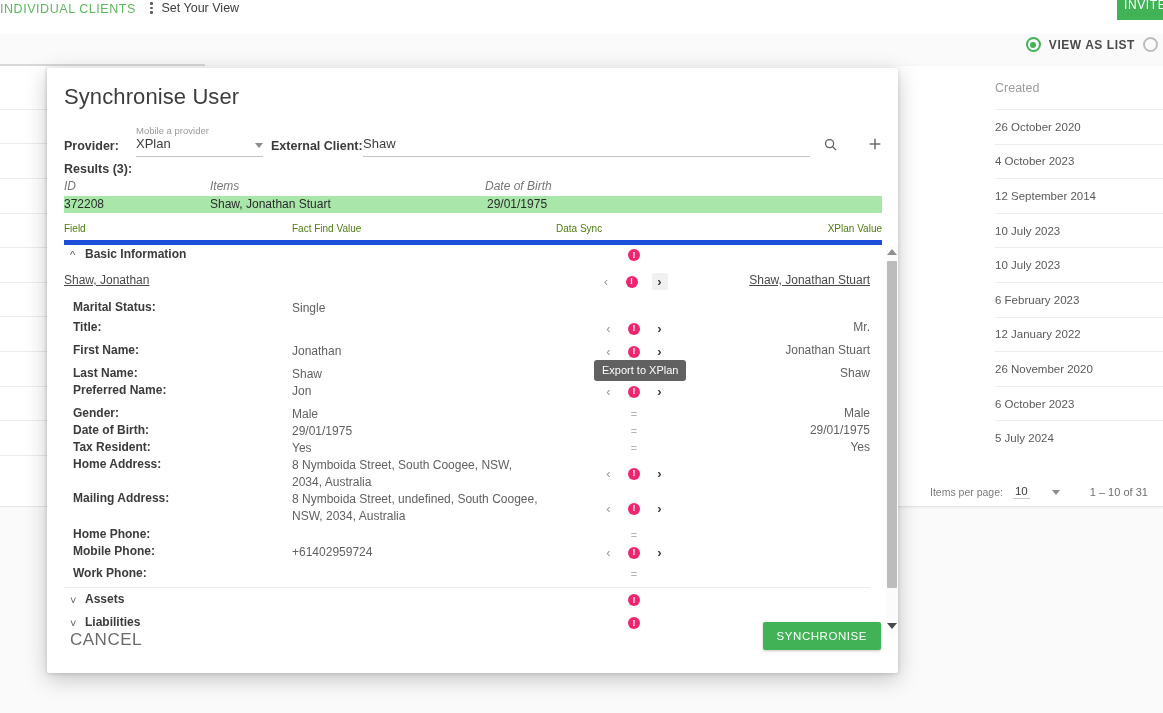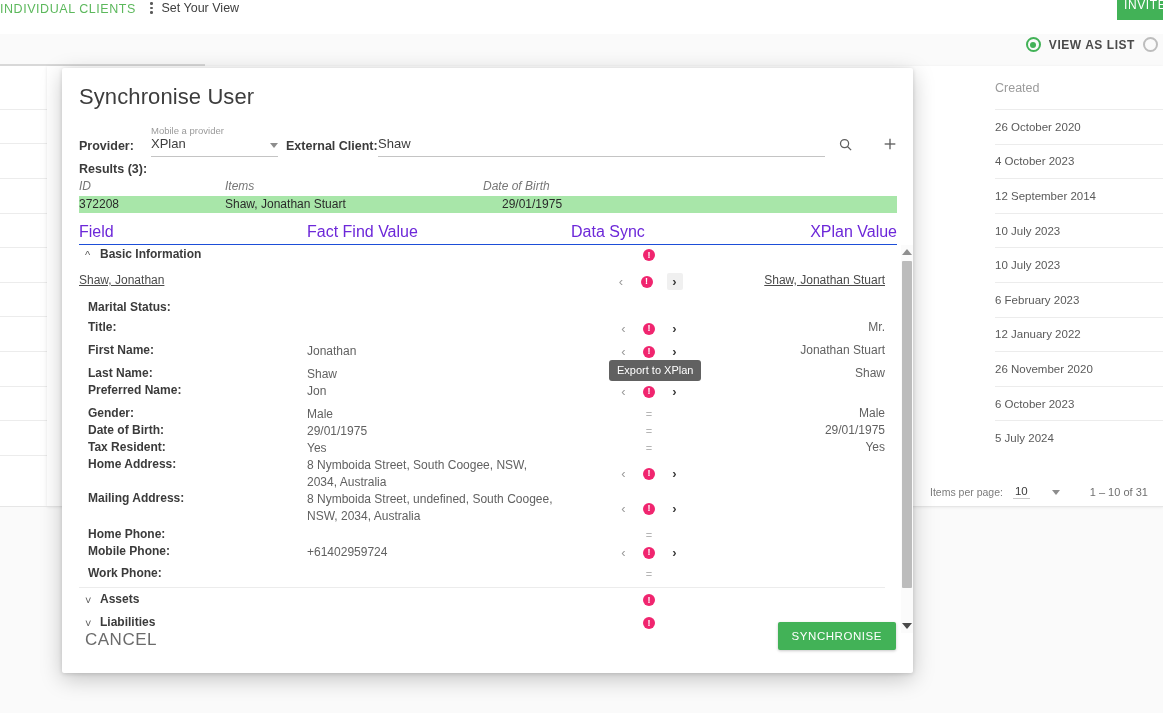--- a/index.html
+++ b/index.html
@@ -93,21 +93,20 @@
   .pg-first { margin-left: 22px; font-size: 14px; color: #9a9a9a; letter-spacing: -2px; }
   .bg-card-bottomline {
     position: absolute; left: 0; top: 506px; width: 1163px; height: 1px; background: #e6e6e6;
   }
 
   
   .dialog {
     position: absolute; left: 47px; top: 68px; width: 851px; height: 605px;
     background: #ffffff; box-shadow: 0 6px 22px rgba(0,0,0,.22), 0 1px 4px rgba(0,0,0,.14);
     border-radius: 2px;
-    margin-left: 15px;
   }
   .dlg-title {
     position: absolute; left: 17px; top: 16px;
     font-size: 22px; font-weight: 300; color: #3d3d3d; letter-spacing: .1px;
   }
 
   .form-row { position: absolute; left: 17px; top: 60px; width: 818px; height: 32px; }
   .lbl-provider {
     position: absolute; left: 0; top: 11px; font-size: 12.5px; font-weight: 700; color: #3b3b3b;
   }
@@ -143,33 +142,33 @@
 
   .results-label {
     position: absolute; left: 17px; top: 94px; font-size: 12.5px; font-weight: 700; color: #3b3b3b;
   }
   .res-head {
     position: absolute; left: 17px; top: 111px; width: 818px; height: 18px;
     font-size: 12px; font-style: italic; color: #777;
   }
   .res-head .c1 { position: absolute; left: 0; }
   .res-head .c2 { position: absolute; left: 146px; }
-  .res-head .c3 { position: absolute; left: 404px; text-align: right; }
+  .res-head .c3 { position: absolute; left: 421px; text-align: right; }
   .res-row {
     position: absolute; left: 17px; top: 128px; width: 818px; height: 17px;
     background: #a8e6a9; font-size: 12px; color: #2a2a2a;
   }
   .res-row .c1 { position: absolute; left: 0; top: 1px; }
   .res-row .c2 { position: absolute; left: 146px; top: 1px; }
   .res-row .c3 { position: absolute; left: 423px; top: 1px; }
 
   
   .grid-head {
     position: absolute; left: 17px; top: 155px; width: 818px; height: 22px;
-    font-size: 16px; color: #6d28d9; border-bottom: 1px solid #1d4ed8;
+    font-size: 10px; color: #4d7c0f; border-bottom: 5px solid #1d4ed8;
   }
   .grid-head .h-field { position: absolute; left: 0; }
   .grid-head .h-fact  { position: absolute; left: 228px; }
   .grid-head .h-sync  { position: absolute; left: 492px; }
   .grid-head .h-xplan { position: absolute; right: 0; }
 
   
   .grid-body {
     position: absolute; left: 17px; top: 177px; width: 818px; height: 388px;
     overflow: hidden;
@@ -395,20 +394,21 @@
         <span class="cell-sync">
           <span class="arrow">‹</span>
           <span class="badge">!</span>
           <span class="arrow right hl">›</span>
         </span>
         <span class="cell-xplan link">Shaw, Jonathan Stuart</span>
       </div>
 
       <div class="row" style="height:20px; margin-top:1px">
         <span class="cell-field indent">Marital Status:</span>
+        <span class="cell-fact">Single</span>
         <span class="cell-sync"></span>
         <span class="cell-xplan"></span>
       </div>
 
       <div class="row" style="height:23px">
         <span class="cell-field indent">Title:</span>
         <span class="cell-fact"></span>
         <span class="cell-sync">
           <span class="arrow">‹</span>
           <span class="badge">!</span>

